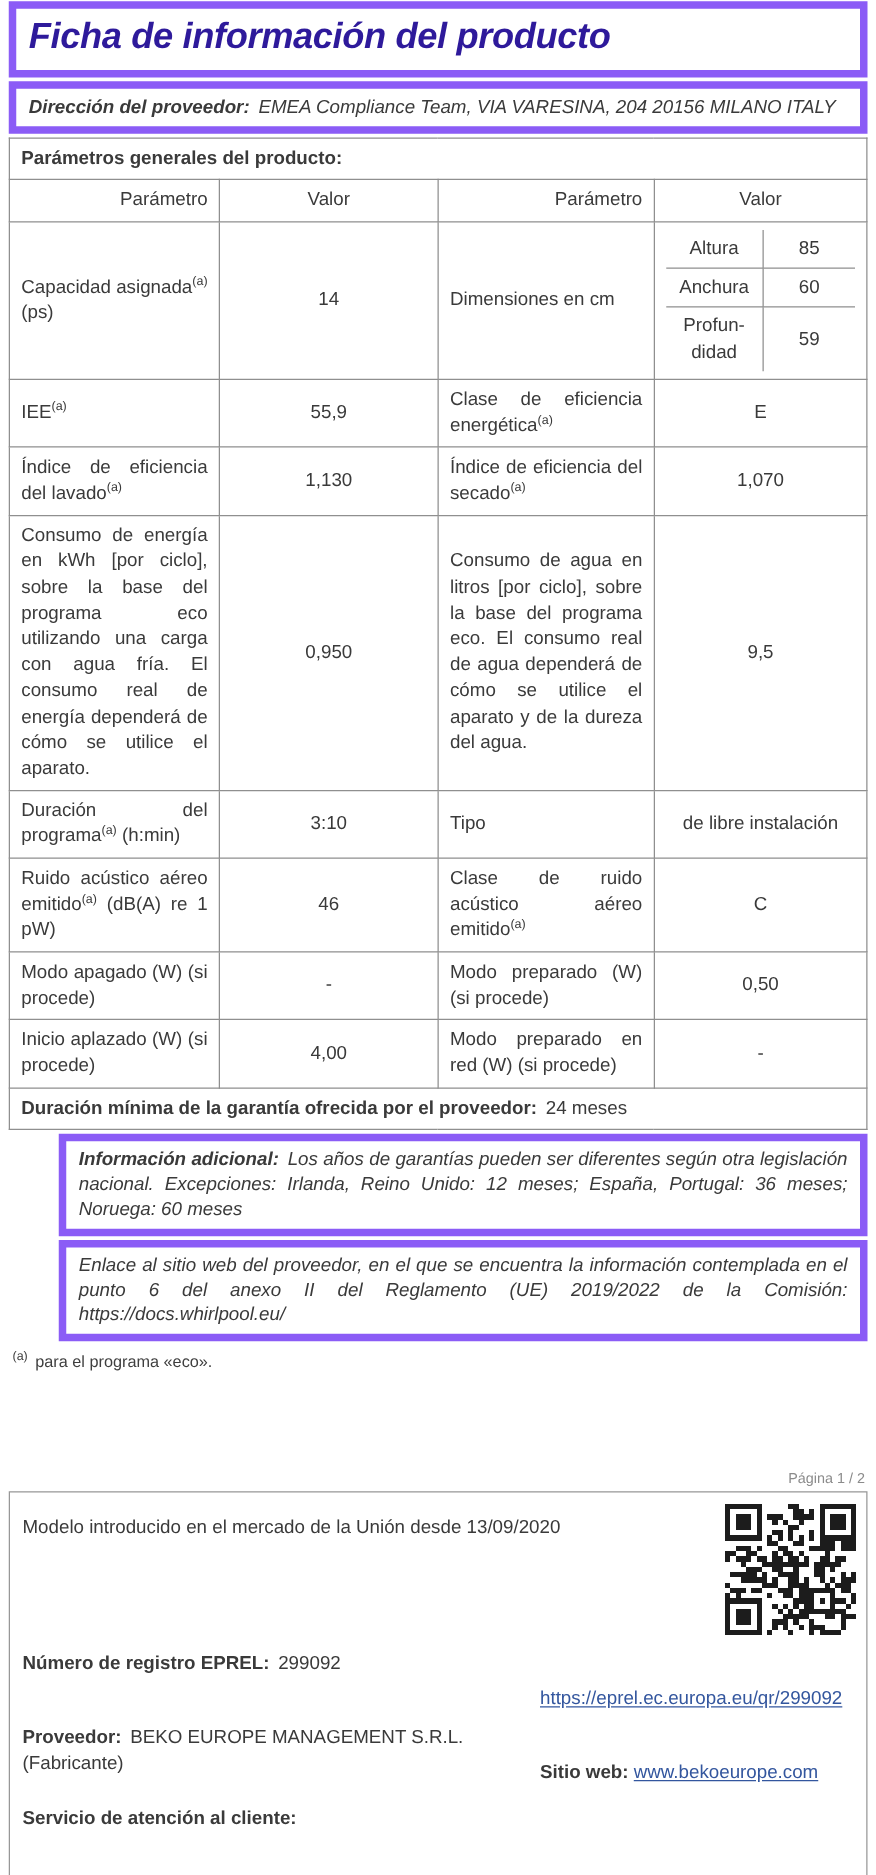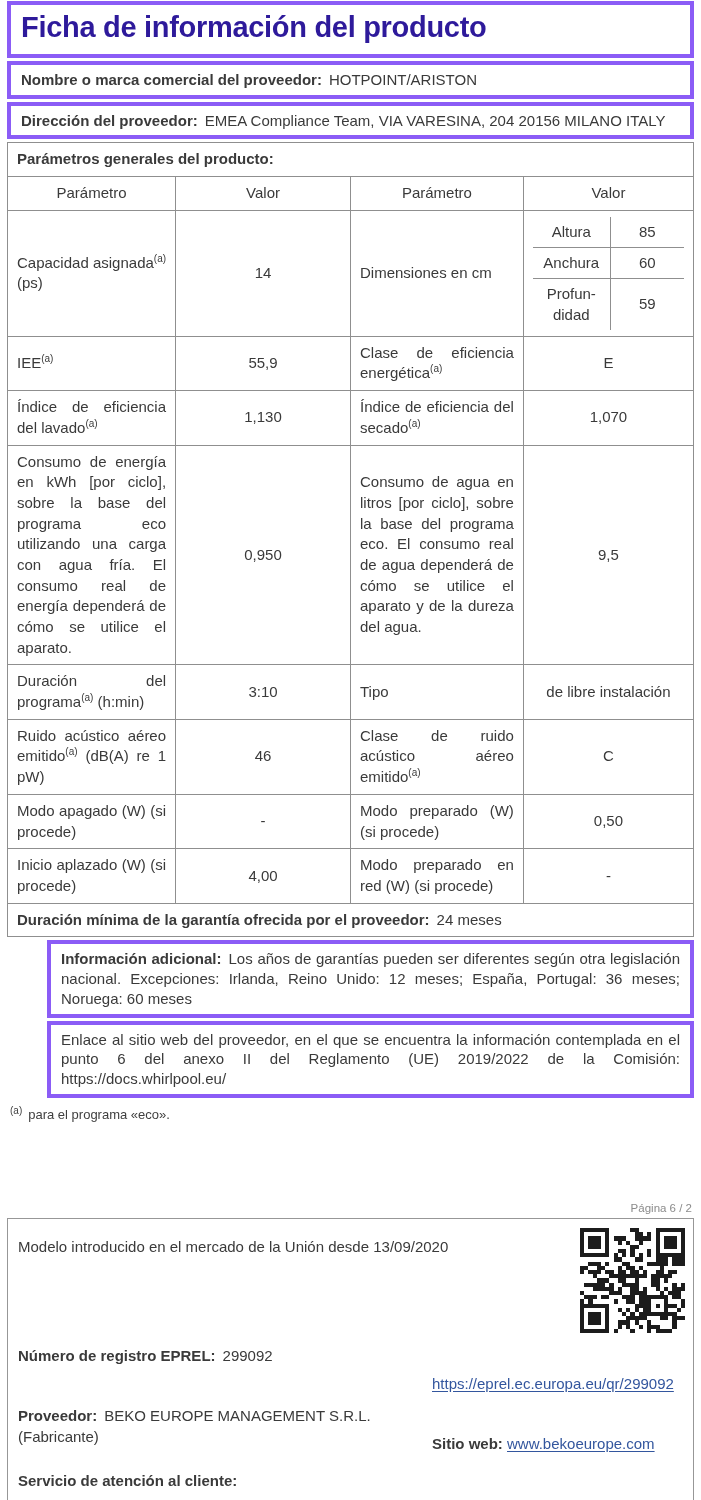--- a/index.html
+++ b/index.html
@@ -6,25 +6,26 @@
   html, body { background: #ffffff; }
   body {
     width: 701px;
     font-family: "Liberation Sans", "DejaVu Sans", sans-serif;
     color: #3a3a3a;
     -webkit-font-smoothing: antialiased;
   }
   .sheet { padding: 1px 7px 0 7px; }
 
   .box {
-    border: 4px solid #8b5cf6;
+    border: 6px solid #8b5cf6;
     margin-top: 3px;
     padding: 5px 10px;
     font-size: 15px;
     line-height: 1.32;
+    font-style: italic;
   }
   .title-box { padding: 5px 10px 9px 10px; margin-top: 0; }
   .doc-title {
     font-size: 29px;
     font-weight: bold;
     color: #2e1a9b;
     line-height: 1.2;
     letter-spacing: -0.3px;
   }
   .doc-subtitle {
@@ -43,21 +44,21 @@
     table-layout: fixed;
   }
   table.params td, table.params th {
     border: 1px solid #8f8f8f;
     font-size: 15px;
     padding: 6px 9px;
     vertical-align: middle;
     line-height: 1.38;
   }
   td.section-cell { font-weight: bold; padding: 4px 9px; }
-  th.h-param { text-align: center; font-weight: normal; padding: 3px 9px; }
+  th.h-param { text-align: right; font-weight: normal; padding: 3px 9px; }
   th.h-valor { text-align: center; font-weight: normal; padding: 3px 9px; }
   td.lbl { text-align: justify; }
   td.valc { text-align: center; }
   sup.fn { font-size: 10px; line-height: 0; vertical-align: super; }
 
   td.dims-cell { padding: 0; }
   .dims { display: grid; grid-template-columns: 51.5% 48.5%; }
   .dims > div {
     border-bottom: 1px solid #8f8f8f;
     padding: 5px 6px;
@@ -118,23 +119,20 @@
 </style>
 </head>
 <body>
 
 <div class="sheet">
 
   <div class="box title-box">
     <div class="doc-title">Ficha de información del producto</div>
   </div>
 
-  <div class="box info-row">
-    <span class="lab">Nombre o marca comercial del proveedor:</span><span class="val">HOTPOINT/ARISTON</span>
-  </div>
   <div class="box info-row">
     <span class="lab">Dirección del proveedor:</span><span class="val">EMEA Compliance Team, VIA VARESINA, 204 20156 MILANO ITALY</span>
   </div>
 
   <table class="params">
     <colgroup>
         <col style="width:24.5%">
         <col style="width:25.5%">
         <col style="width:25.2%">
         <col style="width:24.8%">
@@ -229,21 +227,21 @@
 
   <div class="box just">
     <span>Enlace al sitio web del proveedor, en el que se encuentra la información contemplada en el punto 6 del anexo II del Reglamento (UE) 2019/2022 de la Comisión:</span>
     <span>https://docs.whirlpool.eu/</span>
   </div>
 
   <div class="footnote">
     <sup>(a)</sup><span>para el programa «eco».</span>
   </div>
 
-  <div class="page-indicator">Página 6 / 2</div>
+  <div class="page-indicator">Página 1 / 2</div>
 
   <div class="bottom-box">
     <svg id="qr-svg" class="qr" viewBox="0 0 25 25" shape-rendering="crispEdges">
         <rect x="0" y="0" width="1" height="1" fill="#1c1c1c"></rect>
         <rect x="1" y="0" width="1" height="1" fill="#1c1c1c"></rect>
         <rect x="2" y="0" width="1" height="1" fill="#1c1c1c"></rect>
         <rect x="3" y="0" width="1" height="1" fill="#1c1c1c"></rect>
         <rect x="4" y="0" width="1" height="1" fill="#1c1c1c"></rect>
         <rect x="5" y="0" width="1" height="1" fill="#1c1c1c"></rect>
         <rect x="6" y="0" width="1" height="1" fill="#1c1c1c"></rect>

